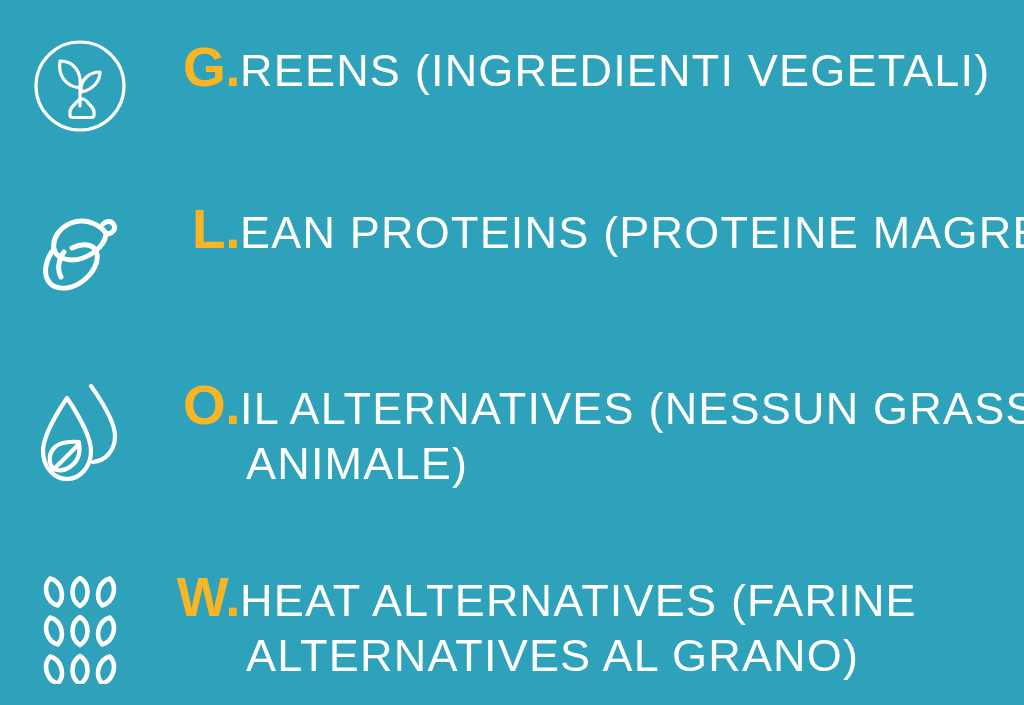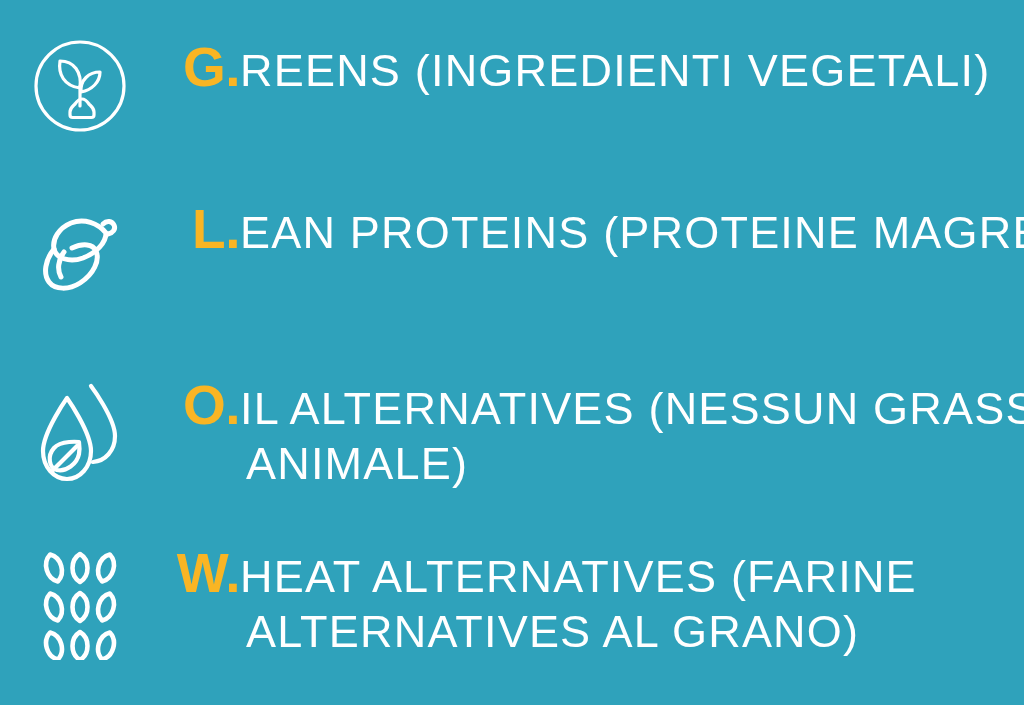--- a/index.html
+++ b/index.html
@@ -72,21 +72,21 @@
     font-size: 45px;
     font-weight: 400;
     letter-spacing: 1.2px;
     white-space: nowrap;
     margin-left: 86px;
   }
   
   #row-0 { top: 32px; }
   #row-1 { top: 196px; }
   #row-2 { top: 372px; }
-  #row-3 { top: 540px; }
+  #row-3 { top: 564px; }
 
   #row-0 .initial { width: 80px; text-align: right; }
   #row-1 .initial { width: 80px; text-align: right; }
   #row-2 .initial { width: 80px; text-align: right; }
   #row-3 .initial { width: 80px; text-align: right; }
 
   #row-0 .text-cell { padding-top: 4px; }
   #row-1 .text-cell { padding-top: 2px; }
   #row-2 .text-cell { padding-top: 2px; }
   #row-3 .text-cell { padding-top: 2px; }

